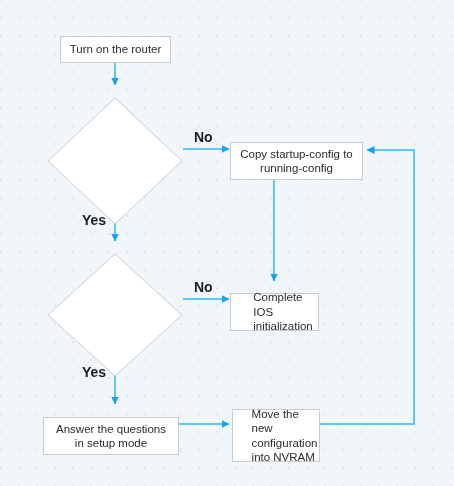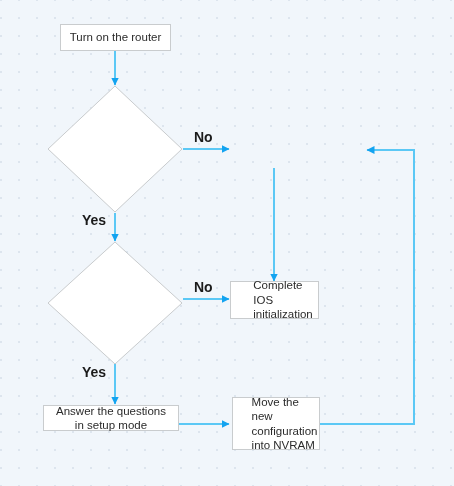--- a/index.html
+++ b/index.html
@@ -27,20 +27,21 @@
     position: absolute;
     left: 0;
     top: 0;
     width: 454px;
     height: 486px;
     pointer-events: none;
   }
   .node {
     position: absolute;
     box-sizing: border-box;
+    margin-top: 12px;
   }
   .proc {
     background: #ffffff;
     border: 1px solid #c9ccce;
     display: flex;
     align-items: center;
     justify-content: center;
     color: #2b2b2b;
     font-size: 11.5px;
     line-height: 14.5px;
@@ -111,33 +112,37 @@
   <div class="node proc center" style="left:60px; top:24px; width:111px; height:27px;">
     <span class="txt">Turn on the router</span>
   </div>
 
   <div class="node diamond" style="left:47px; top:85px; width:136px; height:128px;">
     <svg class="shape" viewBox="0 0 136 128" preserveAspectRatio="none">
       <polygon points="68,1 135,64 68,127 1,64" fill="#ffffff" stroke="#c9ccce" stroke-width="1"></polygon>
     </svg>
   </div>
 
+  <div class="node proc center" style="left:230px; top:130px; width:133px; height:38px;">
+    <span class="txt">Copy startup-config to
+running-config</span>
+  </div>
 
   <div class="node diamond" style="left:47px; top:241px; width:136px; height:124px;">
     <svg class="shape" viewBox="0 0 136 124" preserveAspectRatio="none">
       <polygon points="68,1 135,62 68,123 1,62" fill="#ffffff" stroke="#c9ccce" stroke-width="1"></polygon>
     </svg>
   </div>
 
   <div class="node proc left" style="left:230px; top:281px; width:89px; height:38px;">
     <span class="txt">Complete IOS
 initialization</span>
   </div>
 
-  <div class="node proc center" style="left:43px; top:405px; width:136px; height:26px;">
+  <div class="node proc center" style="left:43px; top:405px; width:136px; height:38px;">
     <span class="txt">Answer the questions
 in setup mode</span>
   </div>
 
   <div class="node proc left" style="left:232px; top:397px; width:88px; height:53px;">
     <span class="txt">Move the new
 configuration
 into NVRAM</span>
   </div>
 

